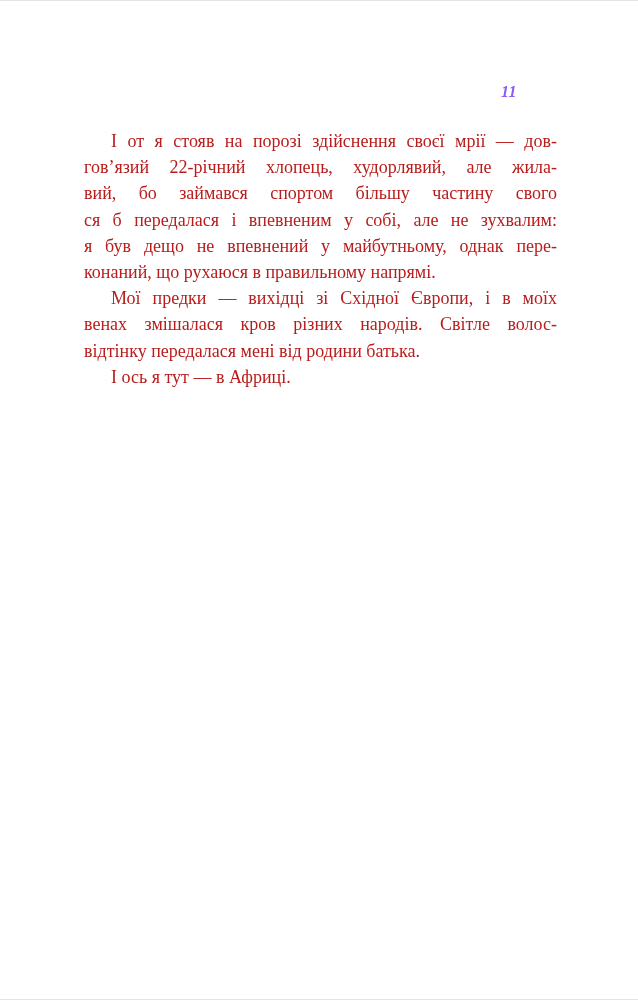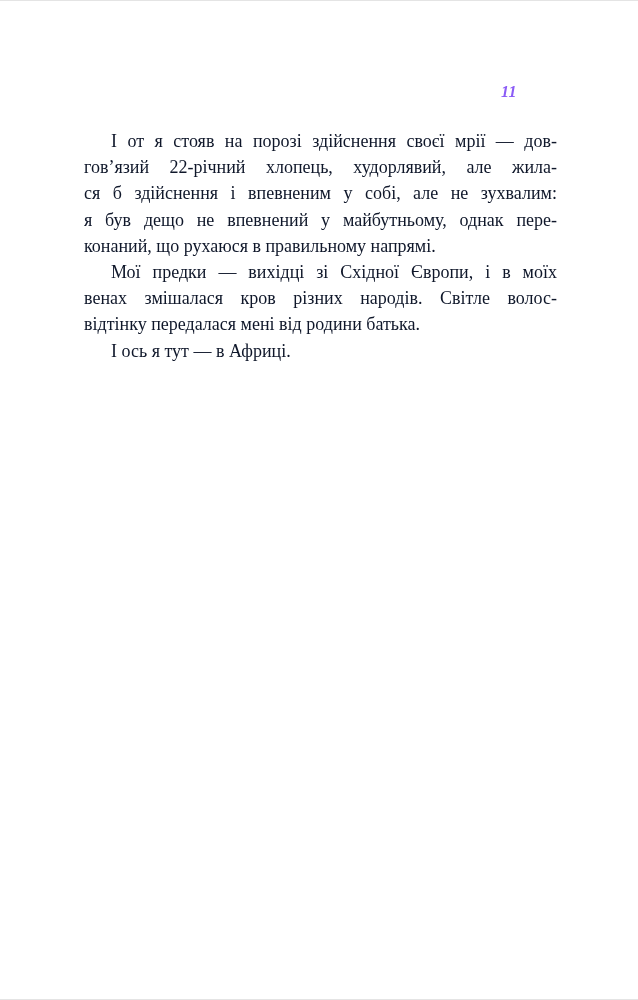--- a/index.html
+++ b/index.html
@@ -39,41 +39,42 @@
     color: #8b5cf6;
     letter-spacing: 0.5px;
   }
   .text-block {
     position: absolute;
     top: 128px;
     left: 84px;
     width: 473px;
     font-size: 18px;
     line-height: 26.2px;
-    color: #0f172a;
+    color: #b91c1c;
   }
   .paragraph { margin: 0; }
   .line {
     text-align: justify;
     text-align-last: justify;
   }
   .line.first { text-indent: 27px; }
   .line.last { text-align-last: left; }
 </style>
 </head>
 <body>
 
 <div class="page">
   <div class="page-edge top"></div>
   <div class="page-number">11</div>
   <div class="text-block">
       <div class="paragraph">
         <div class="line first">І от я стояв на порозі здійснення своєї мрії — дов-</div>
         <div class="line">гов’язий 22-річний хлопець, худорлявий, але жила-</div>
-        <div class="line">ся б здійснення і впевненим у собі, але не зухвалим:</div>
+        <div class="line">вий, бо займався спортом більшу частину свого</div>
+        <div class="line">ся б передалася і впевненим у собі, але не зухвалим:</div>
         <div class="line">я був дещо не впевнений у майбутньому, однак пере-</div>
         <div class="line last">конаний, що рухаюся в правильному напрямі.</div>
       </div>
       <div class="paragraph">
         <div class="line first">Мої предки — вихідці зі Східної Європи, і в моїх</div>
         <div class="line">венах змішалася кров різних народів. Світле волос-</div>
         <div class="line last">відтінку передалася мені від родини батька.</div>
       </div>
       <div class="paragraph">
         <div class="line first last">І ось я тут — в Африці.</div>

